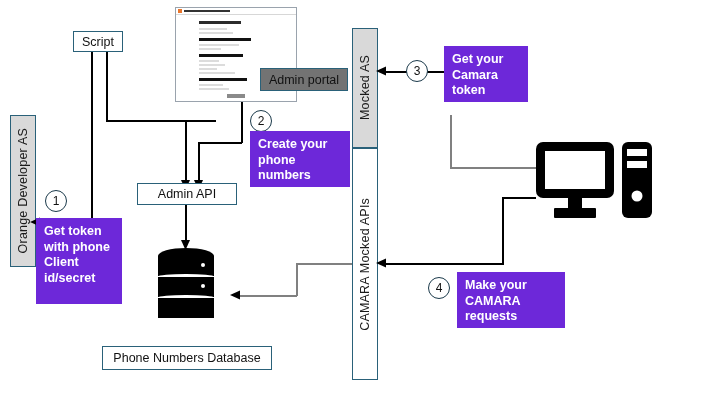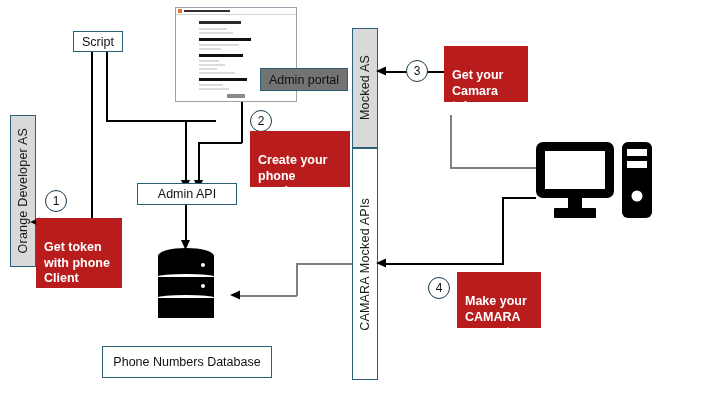--- a/index.html
+++ b/index.html
@@ -14,22 +14,22 @@
   .lane-label{writing-mode:vertical-rl;transform:rotate(180deg);
               font-size:12.5px;letter-spacing:.2px;white-space:nowrap;color:#1a1a1a;}
   .lane-gray{background:#D9D9D9;}
   .lane-white{background:#ffffff;}
 
   .nbox{border:1.4px solid #2A6179;background:#fff;display:flex;
         align-items:center;justify-content:center;font-size:12.5px;color:#111;
         white-space:nowrap;}
 
   
-  .callout{background:#b91c1c;color:#fff;font-size:12.5px;line-height:15.5px;
-           font-weight:bold;padding:22px 8px;box-sizing:border-box;}
+  .callout{background:#6d28d9;color:#fff;font-size:12.5px;line-height:15.5px;
+           font-weight:bold;padding:6px 8px;box-sizing:border-box;}
 
   
   .step{border:1.3px solid #1b3a4b;border-radius:50%;background:#fff;
         width:22px;height:22px;display:flex;align-items:center;justify-content:center;
         font-size:12px;color:#111;}
 
   
   .ln{background:#000;}
   .ln-h{height:1.6px;}
   .ln-v{width:1.6px;}
@@ -158,41 +158,41 @@
   <div class="db" style="left:158px;top:248px;width:56px;height:70px;">
     <div class="cap" style="top:0;"></div>
     <div class="band" style="top:8px;"></div>
     <div class="seam" style="top:26px;"></div>
     <div class="band" style="top:29px;"></div>
     <div class="seam" style="top:47px;"></div>
     <div class="band" style="top:50px;"></div>
     <div class="cap" style="top:54px;"></div>
   </div>
 
-  <div class="abs nbox" style="left:102px;top:346px;width:170px;height:32px;">
+  <div class="abs nbox" style="left:102px;top:346px;width:170px;height:24px;">
     <span>Phone Numbers Database</span>
   </div>
 
   <div class="abs" style="left:534px;top:138px;width:120px;height:84px;">
     <svg width="120" height="84" viewBox="0 0 120 84">
       <rect x="2" y="4" width="78" height="56" rx="7" ry="7" fill="#000"></rect>
       <rect x="11" y="13" width="60" height="38" fill="#fff"></rect>
       <rect x="34" y="60" width="14" height="11" fill="#000"></rect>
       <rect x="20" y="70" width="42" height="10" rx="1" fill="#000"></rect>
       <rect x="88" y="4" width="30" height="76" rx="6" ry="6" fill="#000"></rect>
       <rect x="93" y="11" width="20" height="7" fill="#fff"></rect>
       <rect x="93" y="23" width="20" height="7" fill="#fff"></rect>
       <circle cx="103" cy="58" r="5.5" fill="#fff"></circle>
     </svg>
   </div>
 
   <div class="abs step" style="left:45px;top:190px;">
     <span>1</span>
   </div>
-  <div class="abs callout" style="left:36px;top:218px;width:86px;height:70px;">
+  <div class="abs callout" style="left:36px;top:218px;width:86px;height:86px;">
     <div>Get token</div>
     <div>with phone</div>
     <div>Client</div>
     <div>id/secret</div>
   </div>
 
   <div class="abs step" style="left:250px;top:110px;">
     <span>2</span>
   </div>
   <div class="abs callout" style="left:250px;top:131px;width:100px;height:56px;">
@@ -206,19 +206,19 @@
   </div>
   <div class="abs callout" style="left:444px;top:46px;width:84px;height:56px;">
     <div>Get your</div>
     <div>Camara</div>
     <div>token</div>
   </div>
 
   <div class="abs step" style="left:428px;top:277px;">
     <span>4</span>
   </div>
-  <div class="abs callout" style="left:457px;top:272px;width:84px;height:56px;">
+  <div class="abs callout" style="left:457px;top:272px;width:108px;height:56px;">
     <div>Make your</div>
     <div>CAMARA</div>
     <div>requests</div>
   </div>
 
 </div>
 
 </body></html>

